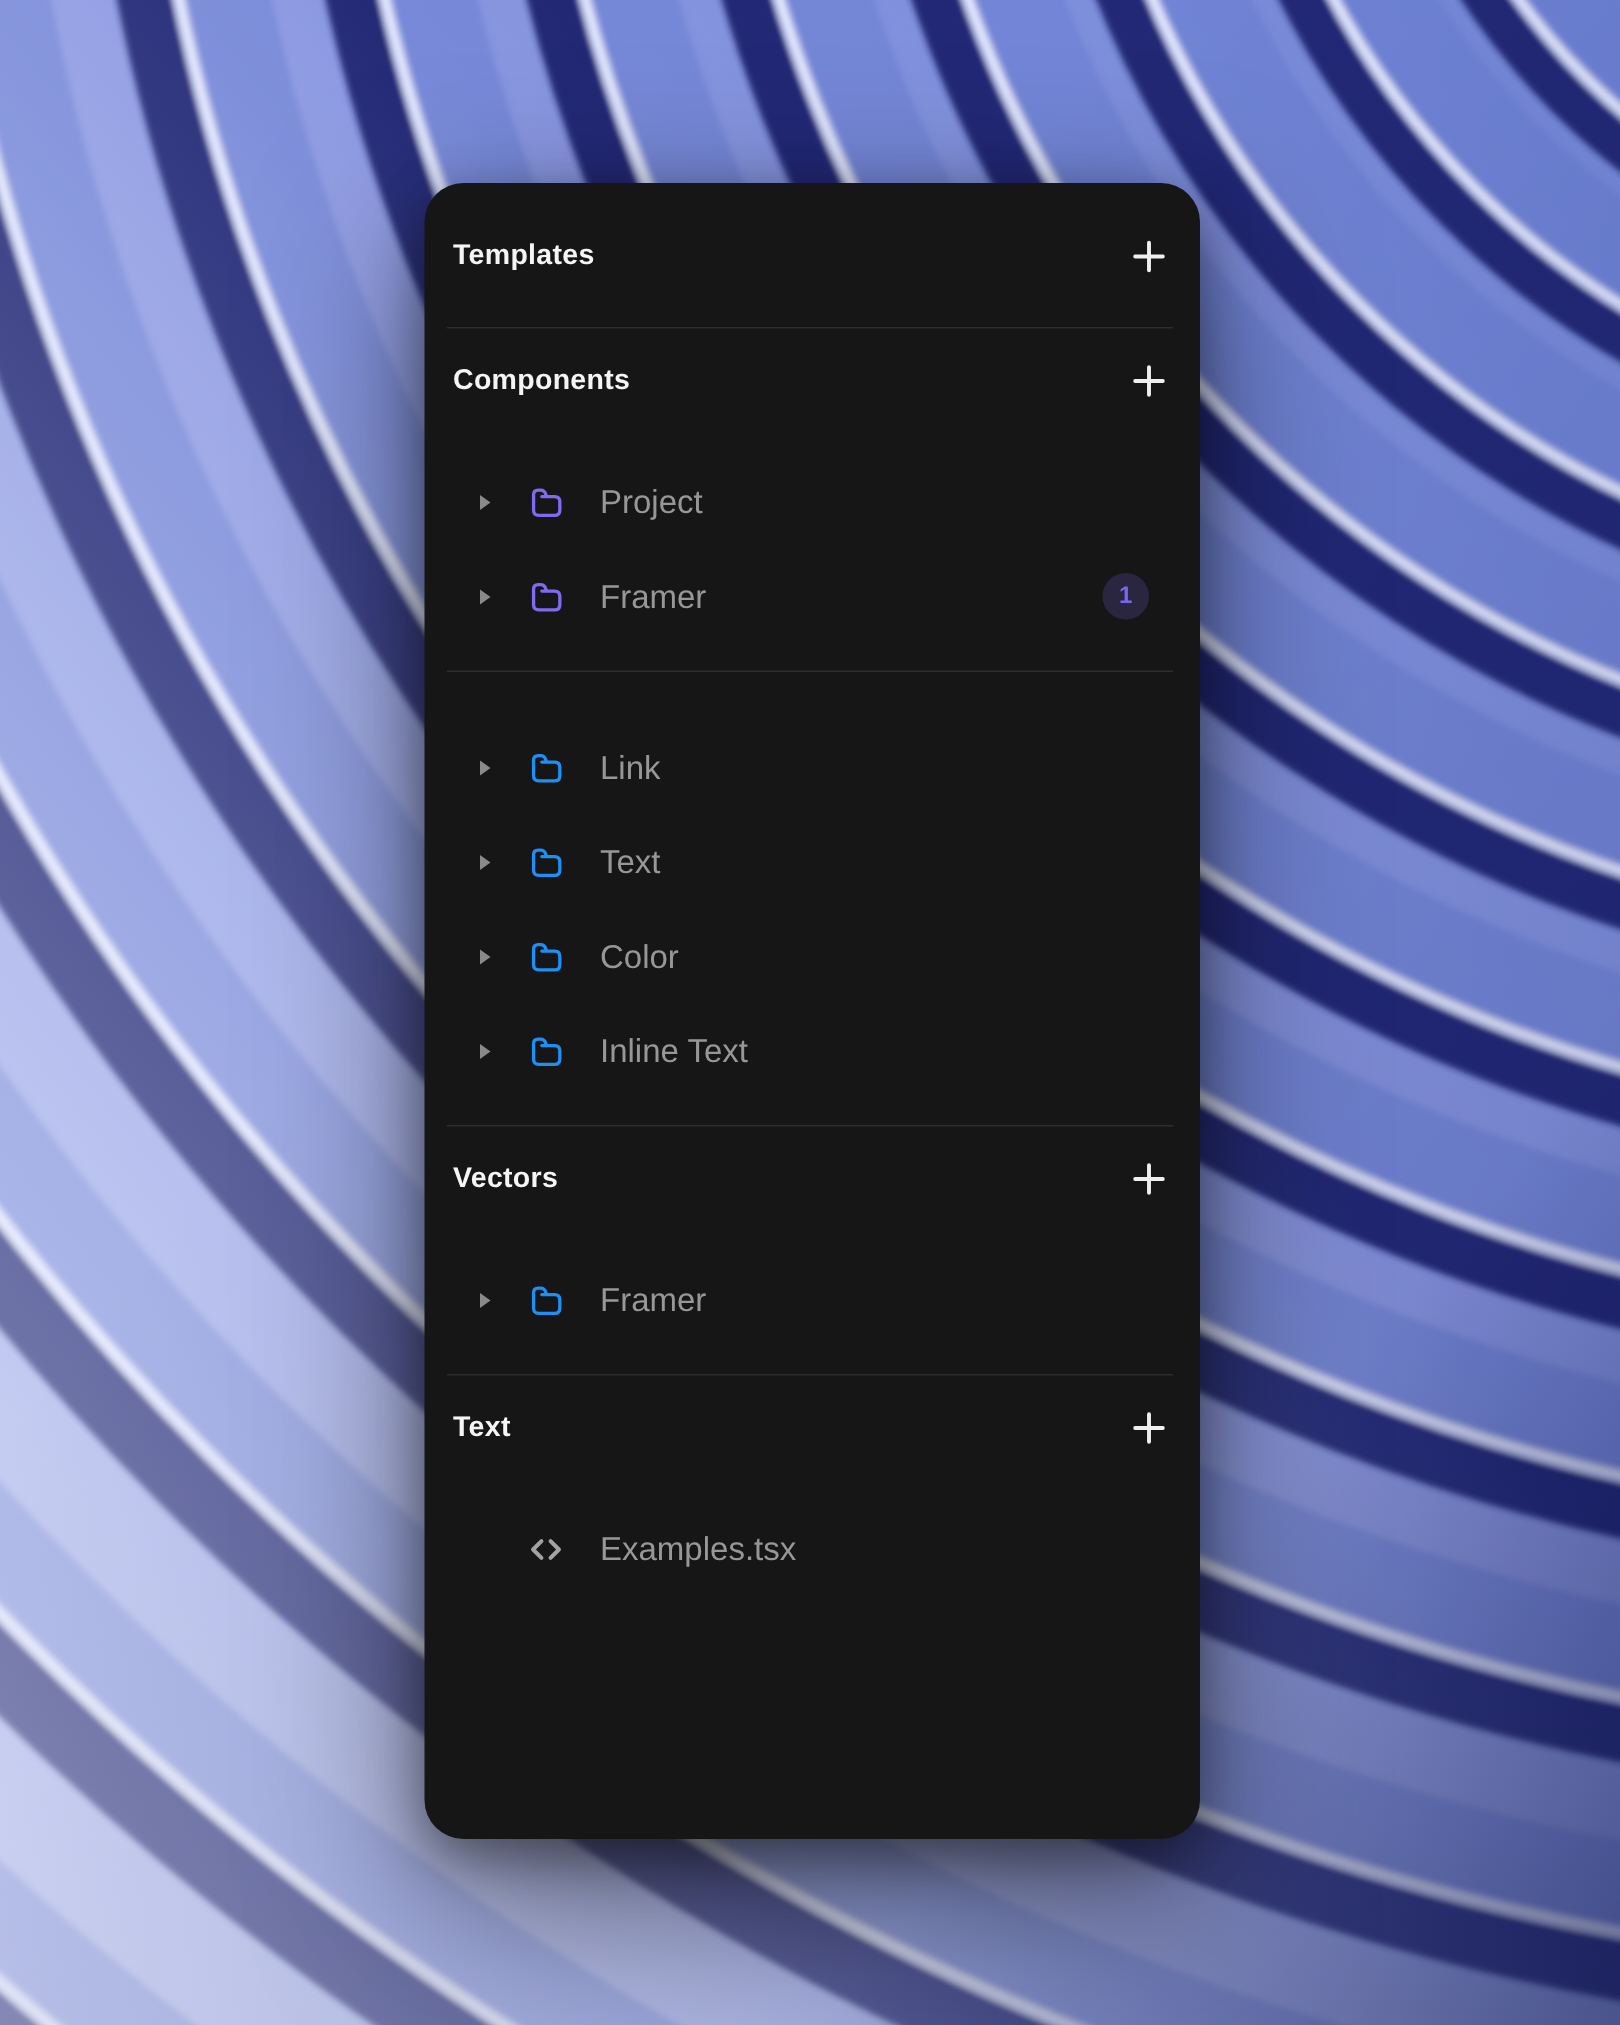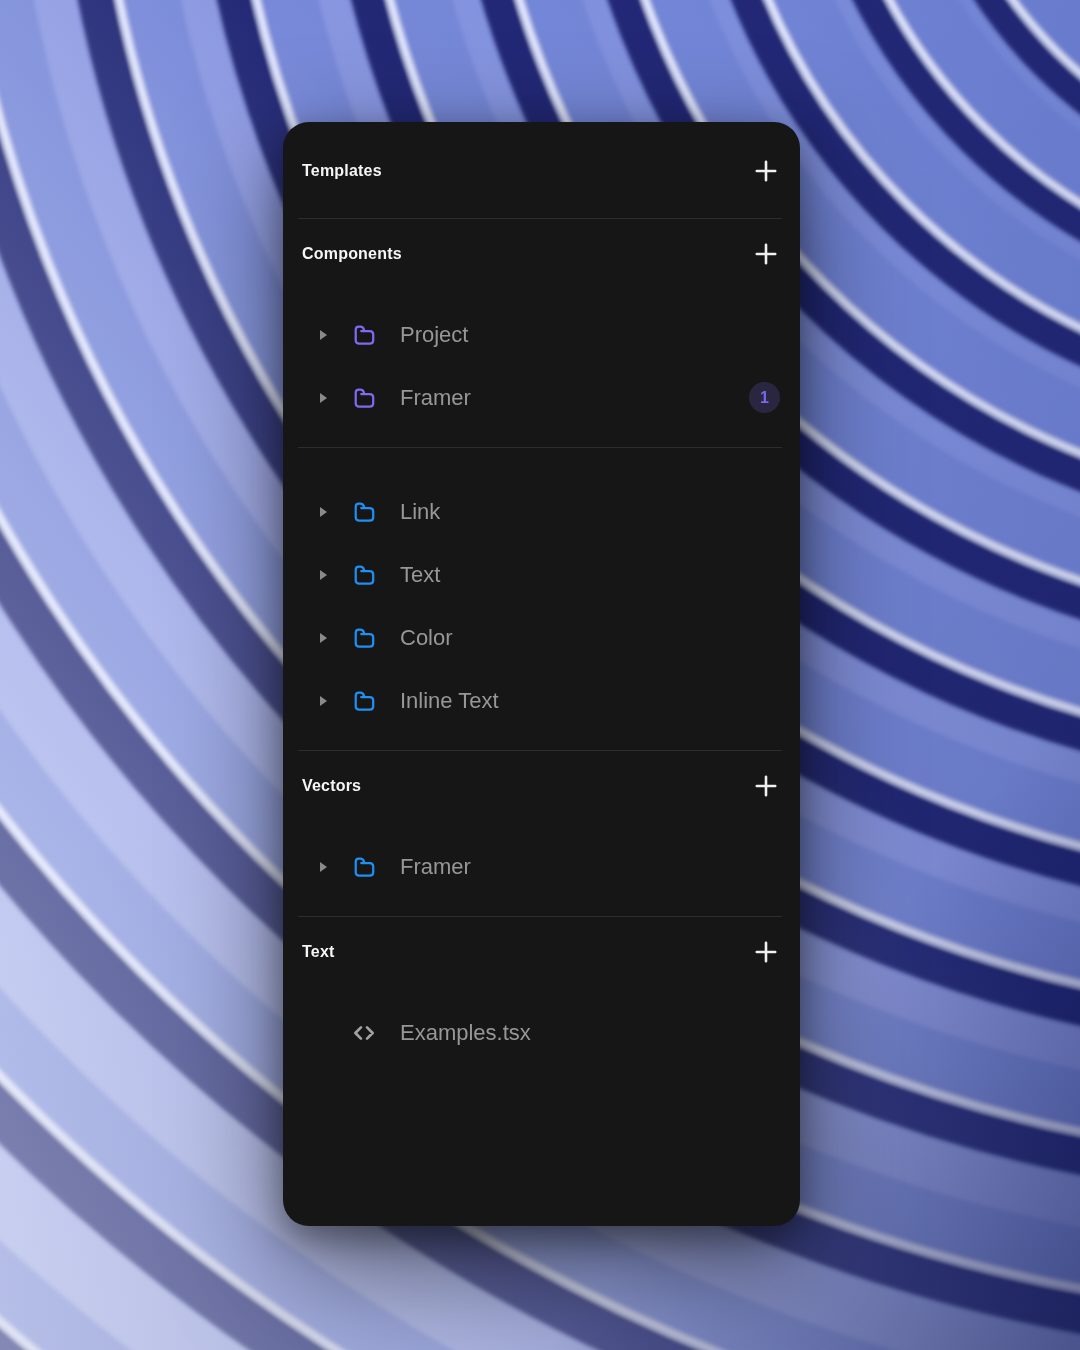--- a/index.html
+++ b/index.html
@@ -8,26 +8,26 @@
   .bg{position:absolute;inset:0;z-index:0;}
   
   .panel{
     position:absolute;left:283px;top:122px;width:517px;height:1104px;z-index:2;
     background:var(--panel-bg,#161616);border-radius:26px;box-sizing:border-box;
     padding-top:32px;
     box-shadow:0 40px 110px rgba(0,0,0,.5),0 12px 34px rgba(0,0,0,.38);
   }
   .sec-head{height:34px;display:flex;align-items:center;justify-content:space-between;
     padding:0 20px 0 19px;}
-  .sec-title{font-size:16px;font-weight:700;color:var(--header-text,#f5f5f5);letter-spacing:.2px;}
+  .sec-title{font-size:19px;font-weight:700;color:var(--header-text,#f5f5f5);letter-spacing:.2px;}
   .add-btn{width:28px;height:28px;display:flex;align-items:center;justify-content:center;
     background:none;border:none;padding:0;cursor:pointer;}
   .divider{height:1px;background:var(--divider,#2d2d2d);margin-left:15px;margin-right:18px;}
   .mt30{margin-top:30px}.mt34{margin-top:18px}.mt18{margin-top:18px}.mt32{margin-top:32px}
-  .row{height:63px;display:flex;align-items:center;padding:0 20px 0 35px;cursor:pointer;}
+  .row{height:63px;display:flex;align-items:center;padding:0 34px 0 35px;cursor:pointer;}
   .chev{width:14px;display:flex;align-items:center;justify-content:flex-start;flex:0 0 14px;}
   .chev.empty{visibility:hidden;}
   .row-icon{width:28px;height:28px;margin-left:18px;flex:0 0 28px;display:flex;align-items:center;}
   .row-label{margin-left:22px;font-size:22px;color:var(--row-text,#979797);}
   .badge{margin-left:auto;width:31px;height:31px;border-radius:50%;
     background:var(--badge-bg,#2a2640);color:var(--badge-text,#7668ee);
     display:flex;align-items:center;justify-content:center;font-size:16px;font-weight:700;}
   .folder-purple{stroke:var(--accent-purple,#7e6bf2);}
   .folder-blue{stroke:var(--accent-blue,#1e90f5);}
 </style>

